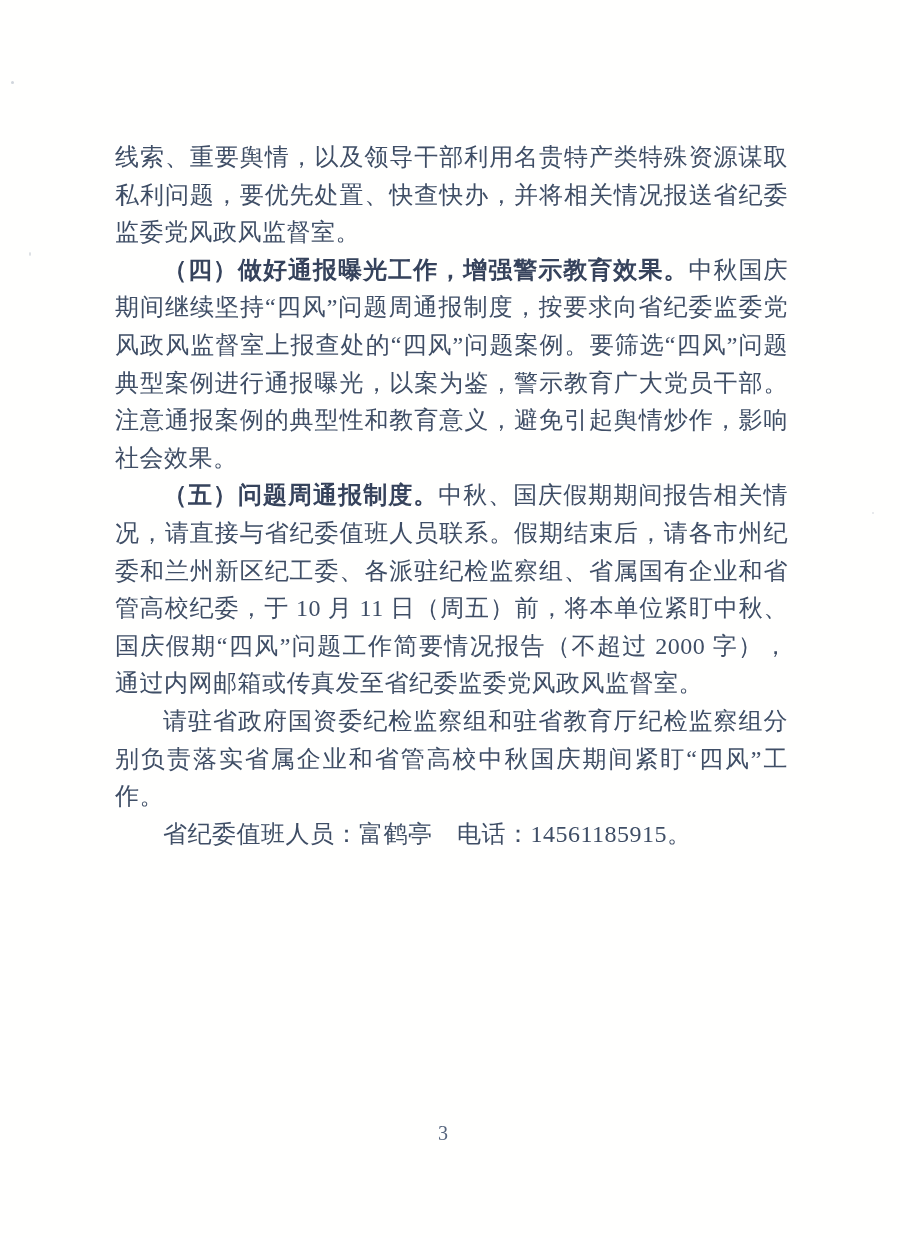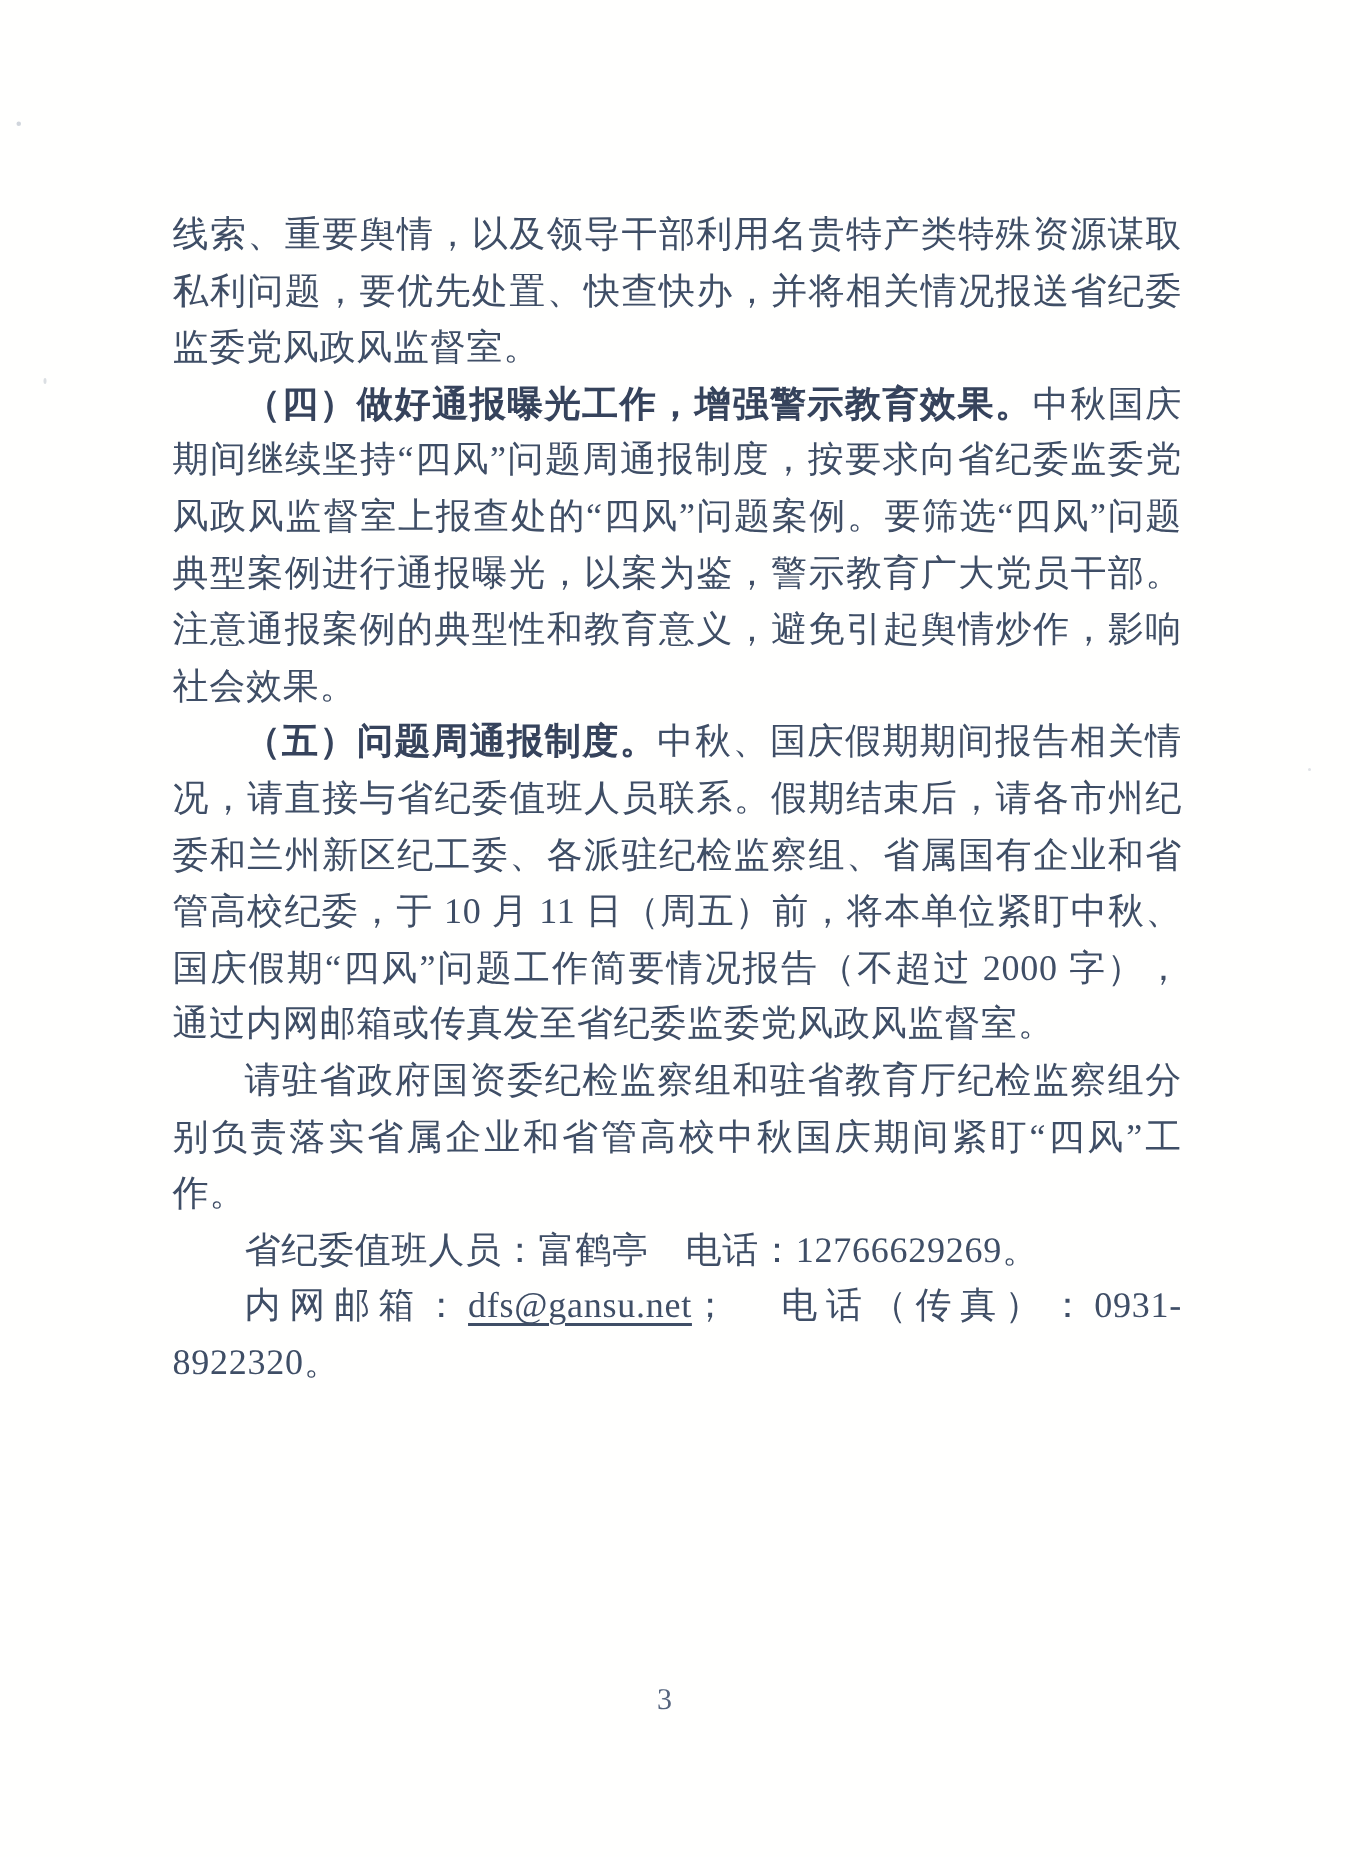--- a/index.html
+++ b/index.html
@@ -77,20 +77,19 @@
   <span class="speck s1"></span>
   <span class="speck s2"></span>
   <span class="speck s3"></span>
 
   <main class="content">
     <div id="paragraphs">
         <p class="para"><span>线索、重要舆情，以及领导干部利用名贵特产类特殊资源谋取私利问题，要优先处置、快查快办，并将相关情况报送省纪委监委党风政风监督室。</span></p>
         <p class="para indent"><span class="bold">（四）做好通报曝光工作，增强警示教育效果。</span><span>中秋国庆期间继续坚持“四风”问题周通报制度，按要求向省纪委监委党风政风监督室上报查处的“四风”问题案例。要筛选“四风”问题典型案例进行通报曝光，以案为鉴，警示教育广大党员干部。注意通报案例的典型性和教育意义，避免引起舆情炒作，影响社会效果。</span></p>
         <p class="para indent"><span class="bold">（五）问题周通报制度。</span><span>中秋、国庆假期期间报告相关情况，请直接与省纪委值班人员联系。假期结束后，请各市州纪委和兰州新区纪工委、各派驻纪检监察组、省属国有企业和省管高校纪委，于 10 月 11 日（周五）前，将本单位紧盯中秋、国庆假期“四风”问题工作简要情况报告（不超过 2000 字），通过内网邮箱或传真发至省纪委监委党风政风监督室。</span></p>
         <p class="para indent"><span>请驻省政府国资委纪检监察组和驻省教育厅纪检监察组分别负责落实省属企业和省管高校中秋国庆期间紧盯“四风”工作。</span></p>
-        <p class="para indent"><span>省纪委值班人员：富鹤亭　电话：12766629269。</span></p>
-        <p class="para indent"><span>内网邮箱：</span><span class="underline">dfs@gansu.net</span><span>；　电话（传真）：0931-8922320。</span></p>
+        <p class="para indent"><span>省纪委值班人员：富鹤亭　电话：14561185915。</span></p>
       </div>
 
   </main>
 
   <div class="page-number">3</div>
 </div>
 
 </body></html>

